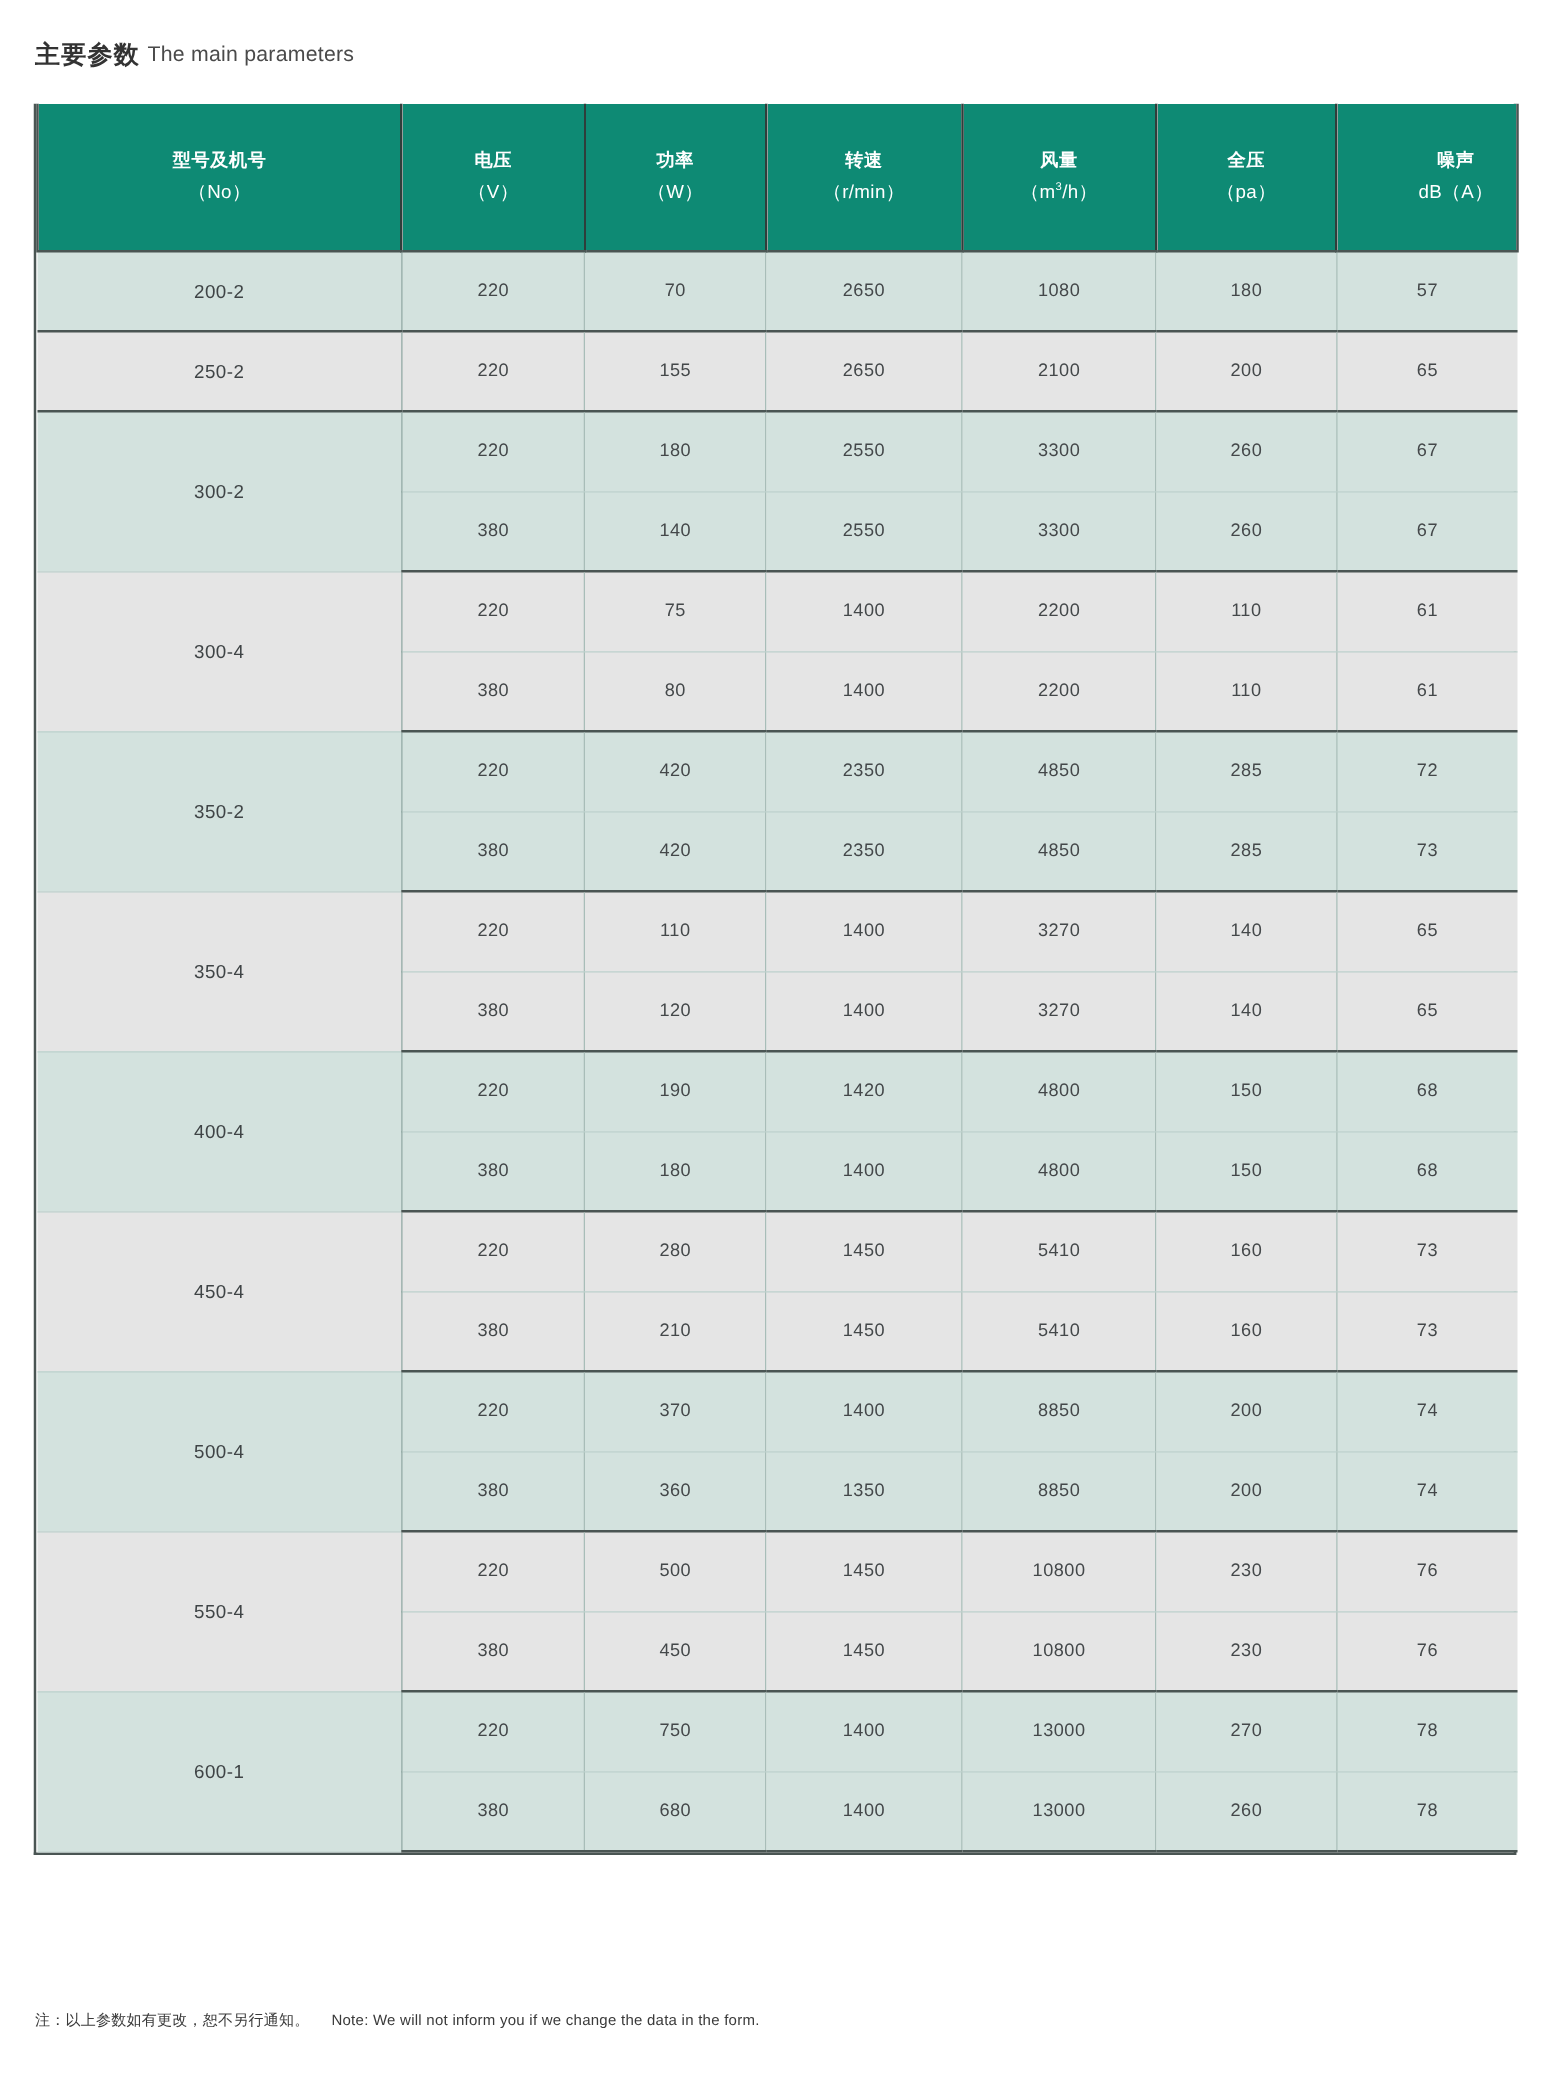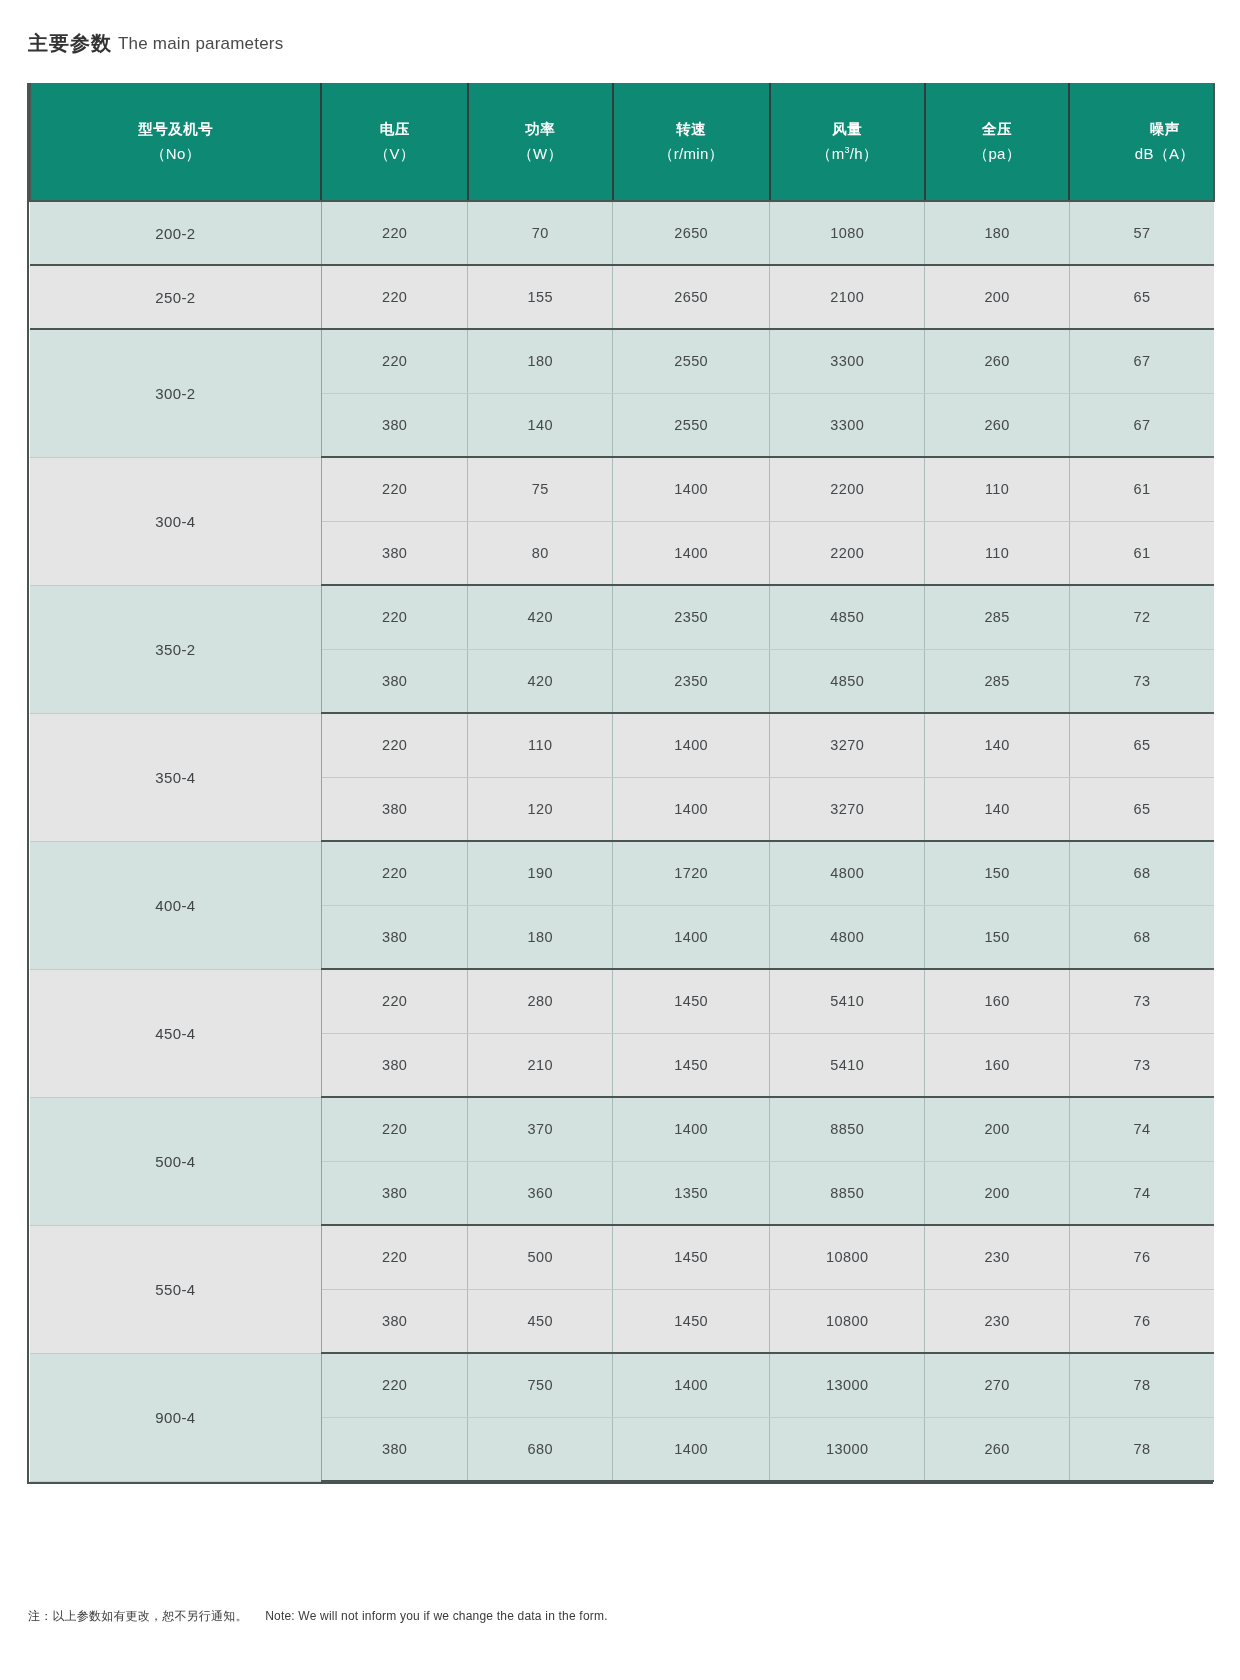--- a/index.html
+++ b/index.html
@@ -269,21 +269,21 @@
           <td>120</td>
           <td>1400</td>
           <td>3270</td>
           <td>140</td>
           <td>65</td>
         </tr>
         <tr class="shaded">
           <td class="model" rowspan="2">400-4</td>
           <td>220</td>
           <td>190</td>
-          <td>1720</td>
+          <td>1420</td>
           <td>4800</td>
           <td>150</td>
           <td>68</td>
         </tr>
         <tr class="shaded group-end">
           <td>380</td>
           <td>180</td>
           <td>1400</td>
           <td>4800</td>
           <td>150</td>
@@ -334,21 +334,21 @@
         </tr>
         <tr class="plain group-end">
           <td>380</td>
           <td>450</td>
           <td>1450</td>
           <td>10800</td>
           <td>230</td>
           <td>76</td>
         </tr>
         <tr class="shaded">
-          <td class="model" rowspan="2">900-4</td>
+          <td class="model" rowspan="2">600-1</td>
           <td>220</td>
           <td>750</td>
           <td>1400</td>
           <td>13000</td>
           <td>270</td>
           <td>78</td>
         </tr>
         <tr class="shaded group-end">
           <td>380</td>
           <td>680</td>

